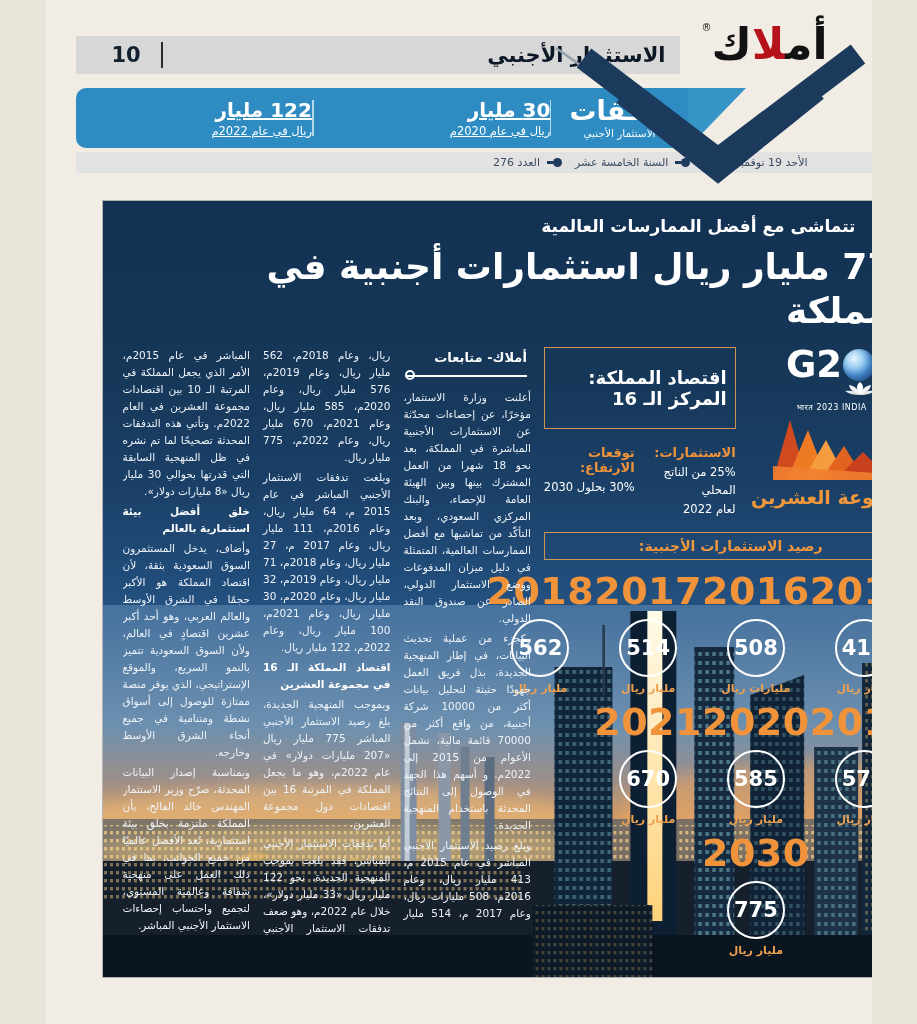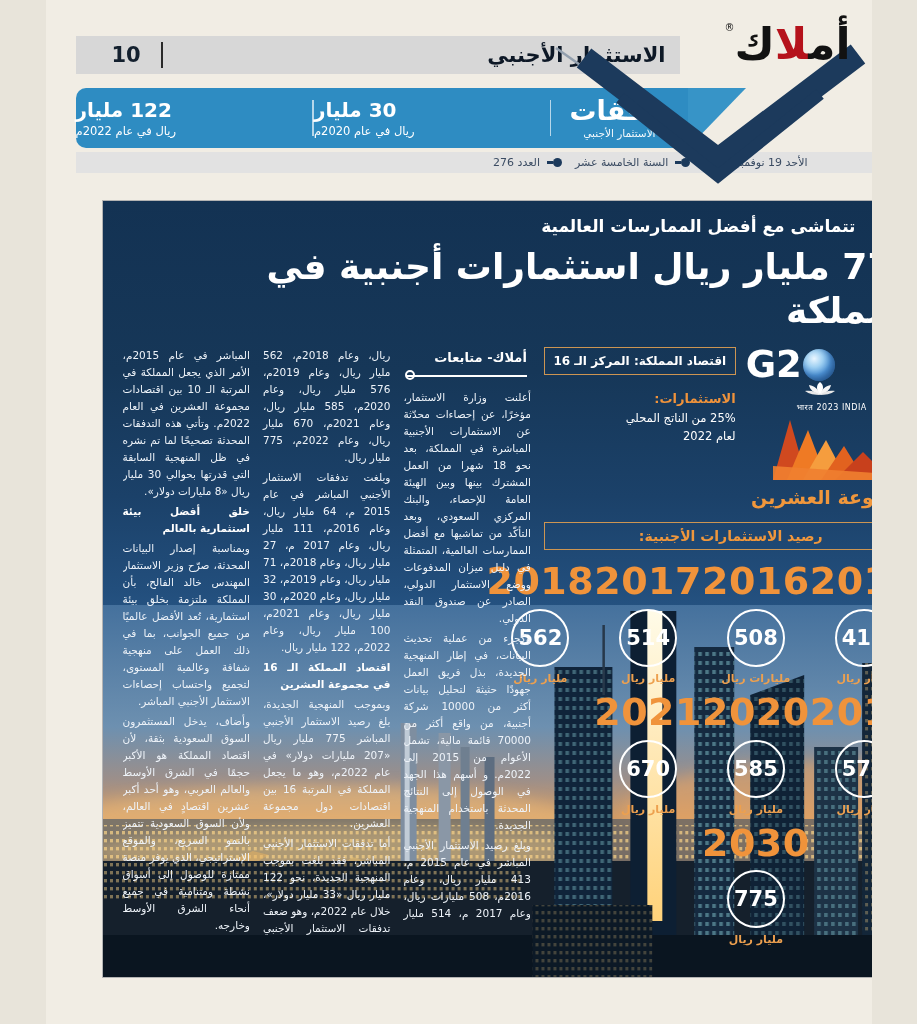--- a/index.html
+++ b/index.html
@@ -6,36 +6,36 @@
   body{background:#e8e4da;font-family:"DejaVu Sans",sans-serif;}
   .page{position:relative;width:826px;height:1024px;background:#f1ede4;overflow:hidden;margin:0 auto;}
 
   
   .header-bar{position:absolute;left:30px;top:36px;width:604px;height:38px;background:#d7d7d7;
     display:flex;align-items:center;z-index:3;}
   .page-num{font-size:21px;font-weight:bold;color:#13202e;margin-left:36px;}
   .hdr-divider{width:2px;height:26px;background:#2a2a2a;margin-left:20px;}
   .section-title{margin-right:14px;margin-left:auto;font-size:21px;font-weight:bold;color:#0d1826;direction:rtl;}
 
-  .brand{position:absolute;right:4px;top:22px;width:160px;text-align:center;z-index:5;direction:rtl;}
+  .brand{position:absolute;right:27px;top:22px;width:160px;text-align:center;z-index:5;direction:rtl;}
   .brand .logo-txt{font-size:44px;font-weight:bold;color:#121212;line-height:1;}
   .brand .logo-red{color:#b5121b;}
   .brand .reg{font-size:10px;color:#121212;vertical-align:top;}
 
   .chevron-svg{position:absolute;right:6px;top:52px;width:300px;height:132px;z-index:4;overflow:visible;}
 
   
   .banner{position:absolute;left:30px;top:88px;width:612px;height:60px;background:#2e8cc2;
     border-radius:10px 0 0 10px;direction:rtl;display:flex;align-items:center;color:#fff;z-index:2;}
   .banner .tri{position:absolute;left:100%;top:0;width:0;height:0;
     border-top:60px solid #3794c7;border-right:58px solid transparent;}
   .b-title{padding:0 18px;text-align:center;flex:0 0 auto;}
   .b-title .t1{font-size:27px;font-weight:bold;line-height:1.05;}
   .b-title .t2{font-size:10.5px;margin-top:2px;opacity:.95;}
-  .b-cell{flex:1;text-align:left;}
+  .b-cell{flex:1;text-align:right;text-decoration:underline;}
   .b-val{font-size:20px;font-weight:bold;line-height:1.15;}
   .b-cap{font-size:11.5px;margin-top:2px;}
   .b-sep{width:1px;height:36px;background:rgba(255,255,255,.65);flex:0 0 auto;}
 
   
   .datebar{position:absolute;left:30px;top:152px;width:860px;height:21px;background:#e2e2e2;
     display:flex;direction:rtl;align-items:center;gap:13px;padding-right:128px;box-sizing:border-box;
     font-size:11px;color:#3b4c63;z-index:1;}
   .dot{width:9px;height:9px;border-radius:50%;background:#1c3a5c;display:inline-block;position:relative;}
   .dot::after{content:'';position:absolute;left:-6px;top:3px;width:6px;height:3px;background:#1c3a5c;}
@@ -58,32 +58,32 @@
   .byline{font-weight:bold;color:#fff;font-size:13px;break-inside:avoid;margin:0 4px 12px;}
   .byline-rule{border-top:2.5px solid #fff;position:relative;margin-top:7px;}
   .byline-rule::after{content:'';position:absolute;left:-2px;top:-6.5px;width:6px;height:6px;
     border:2.5px solid #fff;border-radius:50%;background:transparent;}
   .text-cols p{margin:0 0 3px;}
   .text-cols .subhead{color:#fff;font-weight:bold;margin:3px 0 3px;}
 
   
   .top-row{display:flex;gap:10px;}
   .g20-block{width:46%;flex:0 0 auto;text-align:center;}
-  .g20-logo{direction:ltr;display:flex;align-items:flex-start;gap:1px;}
+  .g20-logo{direction:ltr;display:flex;justify-content:center;align-items:flex-start;gap:1px;}
   .g20-txt{font-size:37px;font-weight:bold;color:#fff;line-height:.95;}
   .globe{width:32px;height:32px;border-radius:50%;margin-top:2px;
     background:radial-gradient(circle at 35% 30%,#eaf6ff 0%,#9fd0f2 28%,#4e93d6 55%,#2d6cb2 100%);
     box-shadow:inset -3px -3px 6px rgba(10,40,80,.45);}
   .lotus{margin-top:-6px;}
   .g20-tag{font-size:8px;color:#fff;letter-spacing:.5px;direction:ltr;margin-top:1px;}
   .flame{margin-top:2px;}
   .group-label{color:#f0973c;font-size:19px;font-weight:bold;margin-top:2px;}
 
-  .econ-box{border:1px solid #cd9552;padding:6px 8px;color:#fff;font-weight:bold;font-size:12px;
-    text-align:center;}
+  .econ-box{border:1px solid #cd9552;padding:19px 8px;color:#fff;font-weight:bold;font-size:18px;
+    }
   .pairs{display:flex;gap:10px;margin-top:16px;}
   .pair{flex:1;}
   .pair .lbl{color:#f0933b;font-weight:bold;font-size:13px;margin-bottom:3px;}
   .pair .val{color:#fff;font-size:11.5px;line-height:1.6;}
 
   .balance-bar{border:1px solid #cd9552;margin-top:14px;padding:5px 4px;text-align:center;
     color:#f0973c;font-weight:bold;font-size:14px;}
 
   .stats{display:grid;grid-template-columns:repeat(4,1fr);row-gap:8px;margin-top:12px;}
   .stat{text-align:center;}
@@ -242,20 +242,26 @@
             <div class="info-left" style="flex:1">
               <div class="econ-box">اقتصاد المملكة: المركز الـ 16</div>
               <div class="pairs">
                 <div class="pair">
                   <div class="lbl">الاستثمارات:</div>
                   <div class="val">
                     <div>25% من الناتج المحلي</div>
                     <div>لعام 2022</div>
                   </div>
                 </div>
+                <div class="pair">
+                  <div class="lbl">توقعات الارتفاع:</div>
+                  <div class="val">
+                    <div>30% بحلول 2030</div>
+                  </div>
+                </div>
               </div>
             </div>
           </div>
 
           <div class="balance-bar">رصيد الاستثمارات الأجنبية:</div>
           <div class="stats" id="stats-grid">
               <div class="stat">
                 <div class="yr">2015</div>
                 <div class="circle">
                   <span>413</span>
@@ -320,19 +326,19 @@
             <div class="byline-rule"></div>
           </div>
         <p>أعلنت وزارة الاستثمار، مؤخرًا، عن إحصاءات محدّثة عن الاستثمارات الأجنبية المباشرة في المملكة، بعد نحو 18 شهرا من العمل المشترك بينها وبين الهيئة العامة للإحصاء، والبنك المركزي السعودي، وبعد التأكّد من تماشيها مع أفضل الممارسات العالمية، المتمثلة في دليل ميزان المدفوعات ووضع الاستثمار الدولي، الصادر عن صندوق النقد الدولي.</p>
             <p>وكجزء من عملية تحديث البيانات، في إطار المنهجية الجديدة، بذل فريق العمل جهودًا حثيثة لتحليل بيانات أكثر من 10000 شركة أجنبية، من واقع أكثر من 70000 قائمة مالية، تشمل الأعوام من 2015 إلى 2022م. و أسهم هذا الجهد في الوصول إلى النتائج المحدثة باستخدام المنهجية الجديدة.</p>
             <p>وبلغ رصيد الاستثمار الأجنبي المباشر في عام 2015 م، 413 مليار ريال، وعام 2016م، 508 مليارات ريال، وعام 2017 م، 514 مليار ريال، وعام 2018م، 562 مليار ريال، وعام 2019م، 576 مليار ريال، وعام 2020م، 585 مليار ريال، وعام 2021م، 670 مليار ريال، وعام 2022م، 775 مليار ريال.</p>
             <p>وبلغت تدفقات الاستثمار الأجنبي المباشر في عام 2015 م، 64 مليار ريال، وعام 2016م، 111 مليار ريال، وعام 2017 م، 27 مليار ريال، وعام 2018م، 71 مليار ريال، وعام 2019م، 32 مليار ريال، وعام 2020م، 30 مليار ريال، وعام 2021م، 100 مليار ريال، وعام 2022م، 122 مليار ريال.</p>
             <p class="subhead">اقتصاد المملكة الـ 16 في مجموعة العشرين</p>
             <p>وبموجب المنهجية الجديدة، بلغ رصيد الاستثمار الأجنبي المباشر 775 مليار ريال «207 مليارات دولار» في عام 2022م، وهو ما يجعل المملكة في المرتبة 16 بين اقتصادات دول مجموعة العشرين.</p>
             <p>أما تدفقات الاستثمار الأجنبي المباشر، فقد بلغت بموجب المنهجية الجديدة، نحو 122 مليار ريال «33 مليار دولار»، خلال عام 2022م، وهو ضعف تدفقات الاستثمار الأجنبي المباشر في عام 2015م، الأمر الذي يجعل المملكة في المرتبة الـ 10 بين اقتصادات مجموعة العشرين في العام 2022م. وتأتي هذه التدفقات المحدثة تصحيحًا لما تم نشره في ظل المنهجية السابقة التي قدرتها بحوالي 30 مليار ريال «8 مليارات دولار».</p>
             <p class="subhead">خلق أفضل بيئة استثمارية بالعالم</p>
+            <p>وأضاف، يدخل المستثمرون السوق السعودية بثقة، لأن اقتصاد المملكة هو الأكبر حجمًا في الشرق الأوسط والعالم العربي، وهو أحد أكبر عشرين اقتصادٍ في العالم، ولأن السوق السعودية تتميز بالنمو السريع، والموقع الإستراتيجي، الذي يوفر منصة ممتازة للوصول إلى أسواق نشطة ومتنامية في جميع أنحاء الشرق الأوسط وخارجه.</p>
             <p>وبمناسبة إصدار البيانات المحدثة، صرّح وزير الاستثمار المهندس خالد الفالح، بأن المملكة ملتزمة بخلق بيئة استثمارية، تُعد الأفضل عالميًا من جميع الجوانب، بما في ذلك العمل على منهجية شفافة وعالمية المستوى، لتجميع واحتساب إحصاءات الاستثمار الأجنبي المباشر.</p>
-            <p>وأضاف، يدخل المستثمرون السوق السعودية بثقة، لأن اقتصاد المملكة هو الأكبر حجمًا في الشرق الأوسط والعالم العربي، وهو أحد أكبر عشرين اقتصادٍ في العالم، ولأن السوق السعودية تتميز بالنمو السريع، والموقع الإستراتيجي، الذي يوفر منصة ممتازة للوصول إلى أسواق نشطة ومتنامية في جميع أنحاء الشرق الأوسط وخارجه.</p>
           </div>
       </div>
     </div>
   </div>
 </div>
 
 </body></html>

